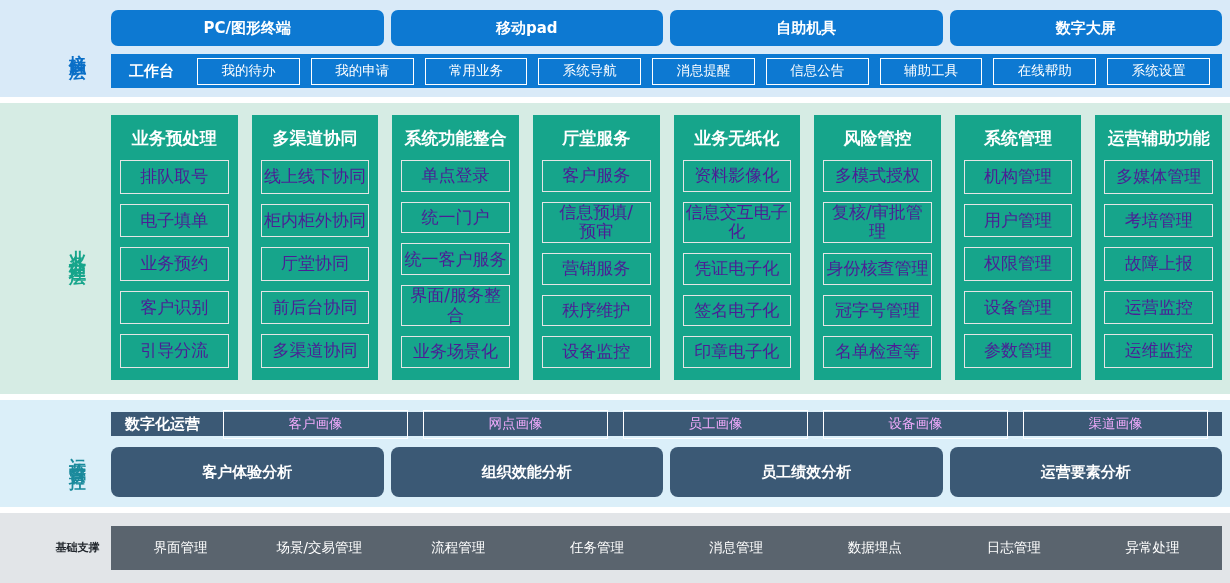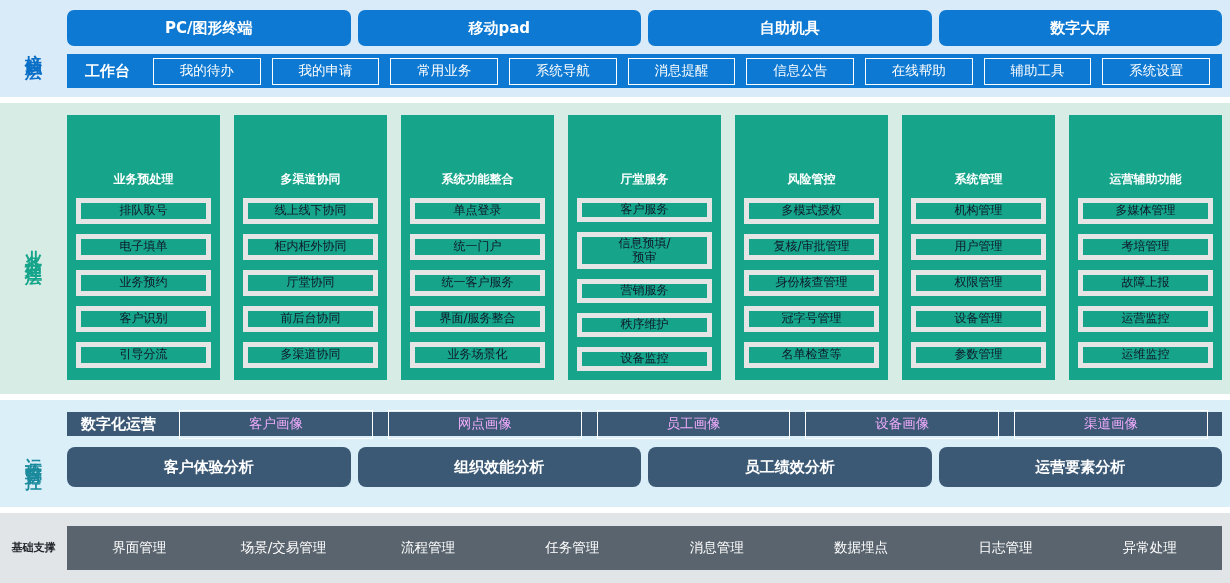--- a/index.html
+++ b/index.html
@@ -1,21 +1,21 @@
 <!DOCTYPE html>
 <html><head>
 <meta charset="utf-8">
 <style>
   html,body{margin:0;padding:0;background:#ffffff;}
   .page{
     width:1230px;height:583px;box-sizing:border-box;
     background:#ffffff;overflow:hidden;
     font-family:"DejaVu Sans","Liberation Sans",sans-serif;
   }
-  .band{display:flex;box-sizing:border-box;}
+  .band{display:flex;box-sizing:border-box;padding-left:44px;}
   .band+.band{margin-top:6px;}
   .band-label{
     width:67px;flex:0 0 67px;display:flex;align-items:center;justify-content:center;
     font-weight:bold;font-size:17px;box-sizing:border-box;
   }
   .v-text{writing-mode:vertical-rl;text-orientation:upright;letter-spacing:5px;line-height:1;}
   .content{flex:1;padding-right:8px;box-sizing:border-box;min-width:0;}
 
   
   #band-contact{background:#d9eaf8;height:97px;}
@@ -36,42 +36,42 @@
   }
 
   
   #band-business{background:#d6ece4;height:291px;}
   #band-business .band-label{color:#16a58b;}
   .cols{display:flex;gap:14px;padding:12px 0 14px 0;height:100%;box-sizing:border-box;}
   .biz-col{
     flex:1;background:#16a58b;display:flex;flex-direction:column;
     padding:8px 9px 12px;gap:10px;box-sizing:border-box;min-width:0;
   }
-  .biz-col-title{color:#fff;font-weight:bold;font-size:12px;text-align:center;padding:4px 0 0;margin-top:44px;}
+  .biz-col-title{color:#fff;font-weight:bold;font-size:17px;text-align:center;padding:4px 0 0;}
   .biz-item{
-    flex:1;border:5px solid #e5e5e5;color:#0f172a;font-size:12px;line-height:1.15;
+    flex:1;border:1px solid #e5e5e5;color:#4c1d95;font-size:17px;line-height:1.15;
     display:flex;align-items:center;justify-content:center;text-align:center;
     white-space:pre-line;box-sizing:border-box;
   }
 
   
   #band-ops{background:#dbeff9;height:107px;}
   #band-ops .band-label{color:#1a8a9c;}
   .ops-strip{
     margin-top:12px;height:24px;background:#3b5975;display:flex;align-items:center;
     gap:15px;padding:0 14px;box-sizing:border-box;
   }
   .ops-label{color:#fff;font-weight:bold;font-size:15px;margin-right:8px;white-space:nowrap;}
   .ops-strip .rep-item{
     flex:1;height:27px;border:1px solid #ffffff;color:#f0abfc;font-size:13.5px;
     display:flex;align-items:center;justify-content:center;white-space:nowrap;
   }
   .ana-row{display:flex;gap:7px;margin-top:11px;}
   .ana-row .rep-item{
-    flex:1;height:40px;background:#3b5975;border-radius:8px;color:#fff;
+    flex:1;height:50px;background:#3b5975;border-radius:8px;color:#fff;
     font-weight:bold;font-size:15px;display:flex;align-items:center;justify-content:center;
   }
 
   
   #band-foundation{background:#e2e5e8;height:70px;}
   #band-foundation .band-label{color:#23282e;}
   .fnd-label{width:50px;text-align:center;word-break:break-all;line-height:1.3;font-size:11px;}
   .fnd-row{display:flex;align-items:center;height:100%;}
   .fnd-row .rep-item{
     flex:1;height:44px;background:#5a646e;color:#fff;font-size:13.5px;
@@ -95,22 +95,22 @@
           <div class="term-btn">数字大屏</div>
         </div>
       <div class="wb-strip">
         <span class="wb-label">工作台</span>
       <div class="rep-item">我的待办</div>
           <div class="rep-item">我的申请</div>
           <div class="rep-item">常用业务</div>
           <div class="rep-item">系统导航</div>
           <div class="rep-item">消息提醒</div>
           <div class="rep-item">信息公告</div>
+          <div class="rep-item">辅助工具</div>
           <div class="rep-item">在线帮助</div>
-          <div class="rep-item">辅助工具</div>
           <div class="rep-item">系统设置</div>
         </div>
     </div>
   </div>
 
   <div class="band" id="band-business">
     <div class="band-label">
       <span class="v-text">业务处理层</span>
     </div>
     <div class="content">
@@ -140,20 +140,28 @@
             <div class="biz-item">业务场景化</div>
           </div>
           <div class="biz-col">
             <div class="biz-col-title">厅堂服务</div>
             <div class="biz-item">客户服务</div>
             <div class="biz-item">信息预填/
 预审</div>
             <div class="biz-item">营销服务</div>
             <div class="biz-item">秩序维护</div>
             <div class="biz-item">设备监控</div>
+          </div>
+          <div class="biz-col">
+            <div class="biz-col-title">业务无纸化</div>
+            <div class="biz-item">资料影像化</div>
+            <div class="biz-item">信息交互电子化</div>
+            <div class="biz-item">凭证电子化</div>
+            <div class="biz-item">签名电子化</div>
+            <div class="biz-item">印章电子化</div>
           </div>
           <div class="biz-col">
             <div class="biz-col-title">风险管控</div>
             <div class="biz-item">多模式授权</div>
             <div class="biz-item">复核/审批管理</div>
             <div class="biz-item">身份核查管理</div>
             <div class="biz-item">冠字号管理</div>
             <div class="biz-item">名单检查等</div>
           </div>
           <div class="biz-col">

